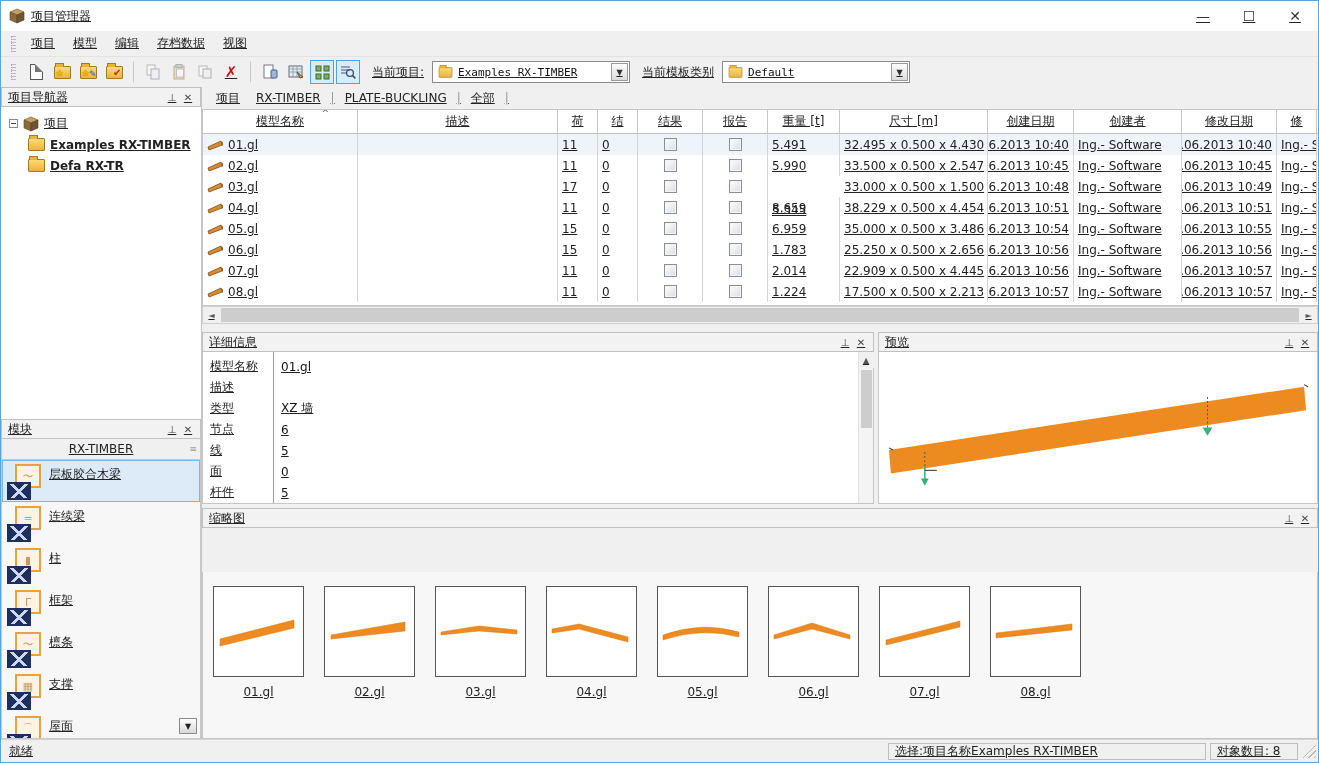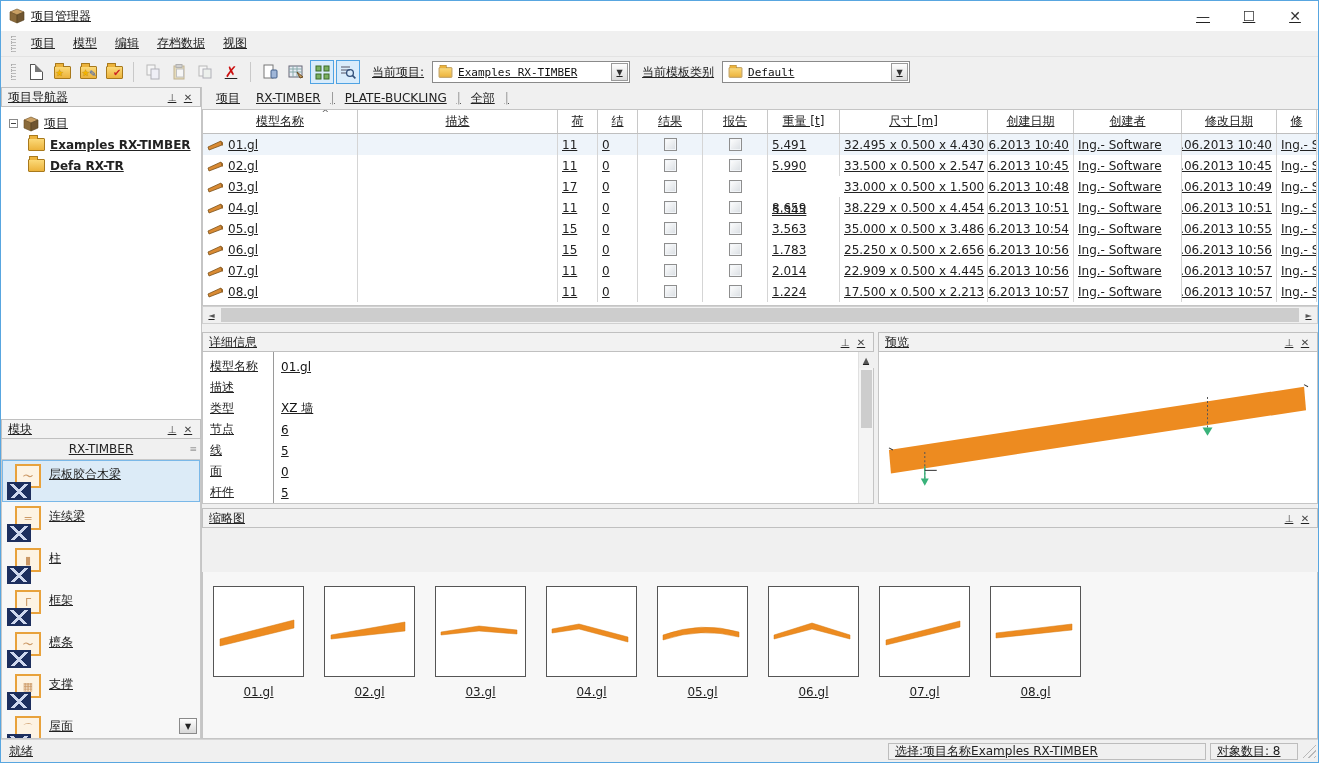--- a/index.html
+++ b/index.html
@@ -553,21 +553,21 @@
               <div class="g-cell c-right" style="width: 40px;">
                 <span>0</span>
               </div>
               <div class="g-cell c-center" style="width: 65px;">
                 <span class="chk"></span>
               </div>
               <div class="g-cell c-center" style="width: 65px;">
                 <span class="chk"></span>
               </div>
               <div class="g-cell c-right" style="width: 72px; padding-right: 5px;">
-                <span>3.563</span>
+                <span>6.959</span>
               </div>
               <div class="g-cell" style="width: 148px;">
                 <span>35.000 x 0.500 x 3.486</span>
               </div>
               <div class="g-cell c-date" style="width: 86px;">
                 <span>1.06.2013 10:54</span>
               </div>
               <div class="g-cell" style="width: 108px;">
                 <span>Ing.- Software</span>
               </div>

